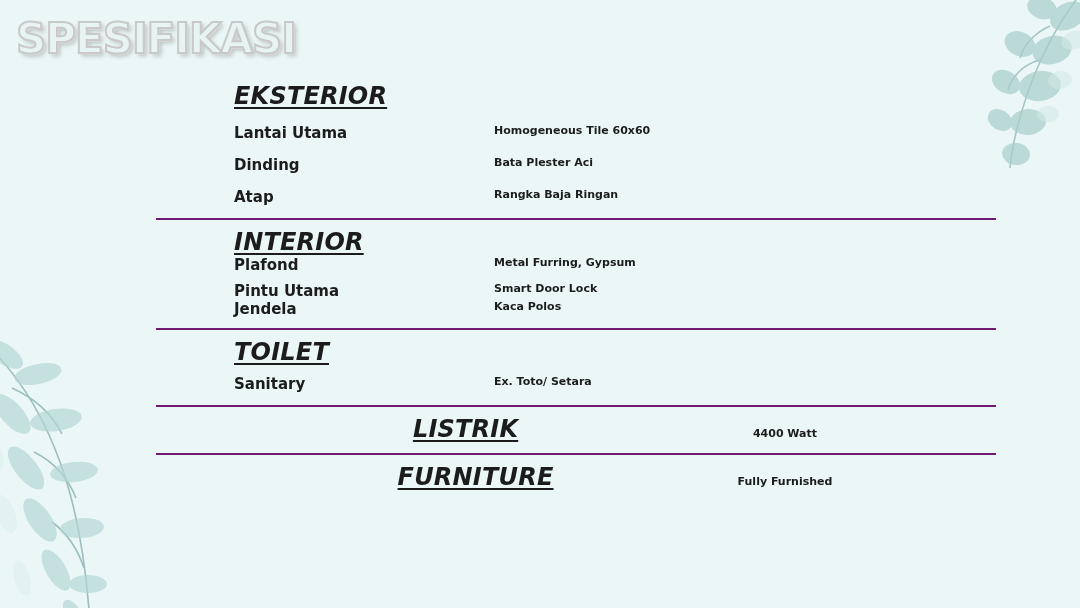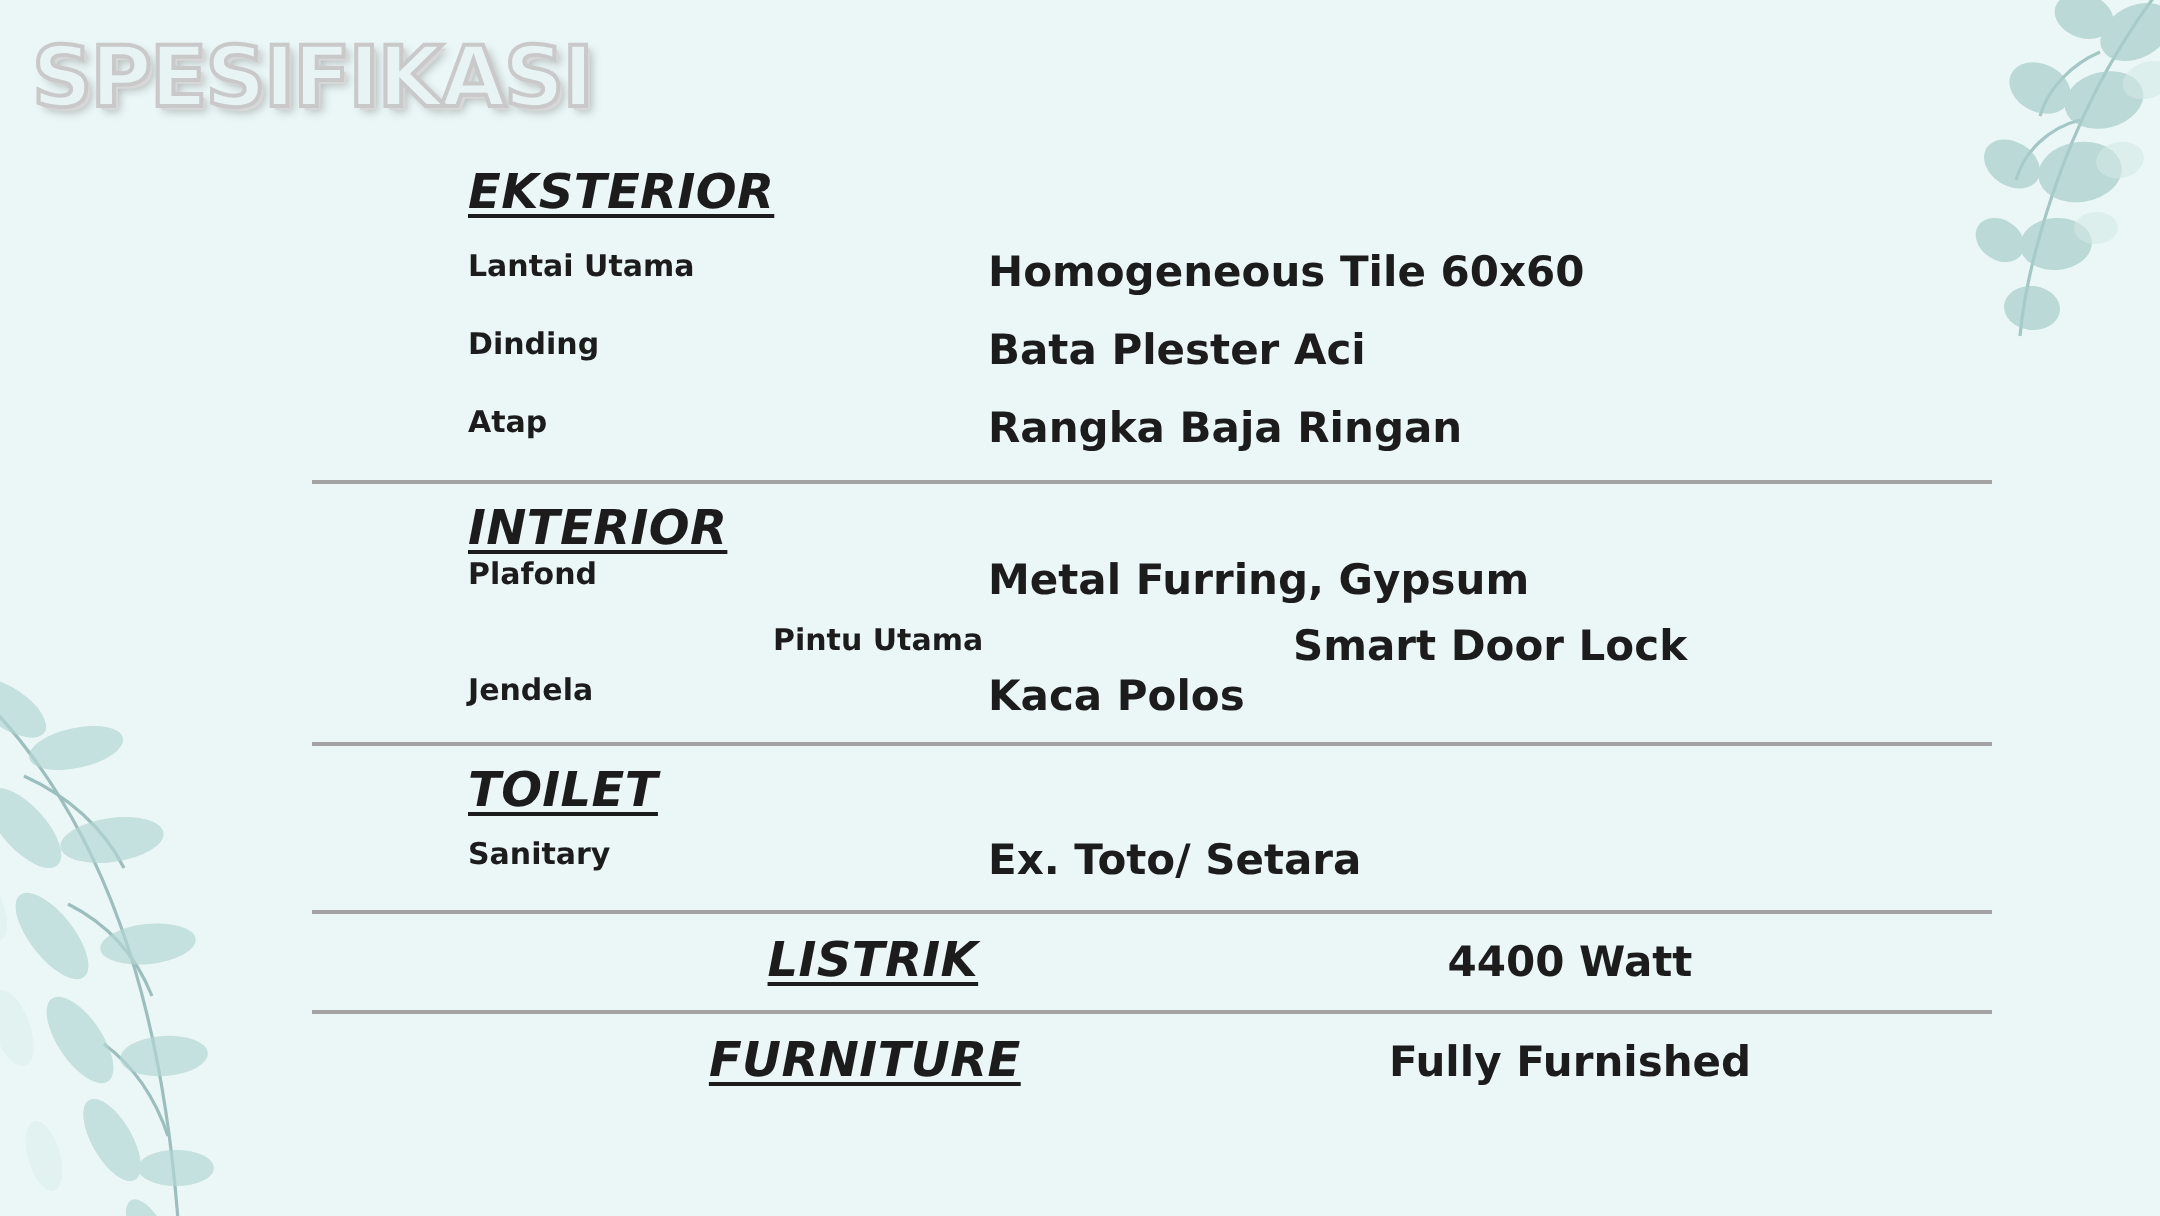--- a/index.html
+++ b/index.html
@@ -61,21 +61,21 @@
     position: absolute;
     left: 156px;
     top: 78px;
     width: 840px;
     z-index: 2;
   }
   .section {
     position: relative;
   }
   .section + .section {
-    border-top: 2px solid #a3a3a3;
+    border-top: 2px solid #701a75;
   }
   .section-head {
     font-size: 24px;
     font-weight: 700;
     color: #1c1c1c;
     text-decoration: underline;
     text-underline-offset: 3px;
     font-family: "DejaVu Sans", sans-serif;
     letter-spacing: .2px;
     font-style: italic;
@@ -92,31 +92,31 @@
   }
   .label {
     width: 260px;
     flex: 0 0 260px;
     font-size: 15px;
     font-weight: 700;
     color: #1c1c1c;
     font-family: "DejaVu Sans", sans-serif;
   }
   .value {
-    font-size: 21px;
+    font-size: 11px;
     font-weight: 700;
     color: #1c1c1c;
     font-family: "DejaVu Sans", sans-serif;
     white-space: pre-line;
     line-height: 1.2;
   }
   
   .sec-eksterior .row { margin-top: 14px; }
   .sec-interior  .row { margin-top: 0; }
-  .sec-interior  .row.tight { margin-top: 8px; justify-content: center; }
+  .sec-interior  .row.tight { margin-top: 8px; }
   .sec-toilet    .row { margin-top: 9px; }
 
   .headrow {
     display: flex;
     align-items: baseline;
     justify-content: center;
   }
   .headrow .section-head { width: 340px; flex: 0 0 340px; }
   .headrow .value { padding-top: 4px; }
 </style>

